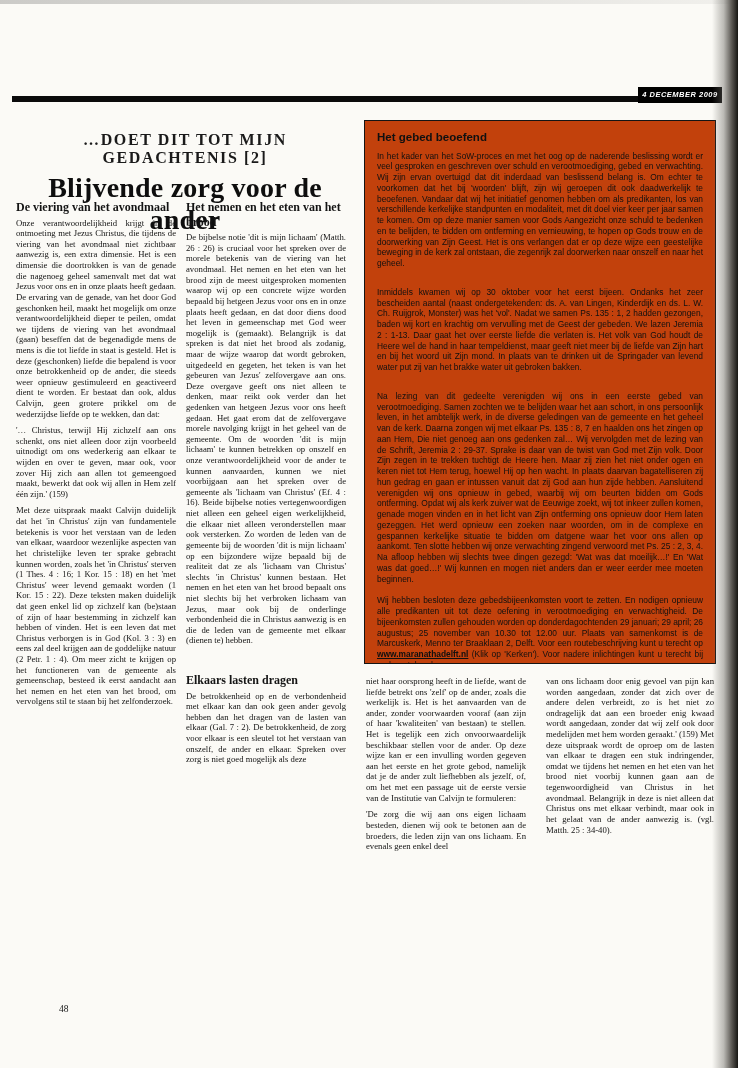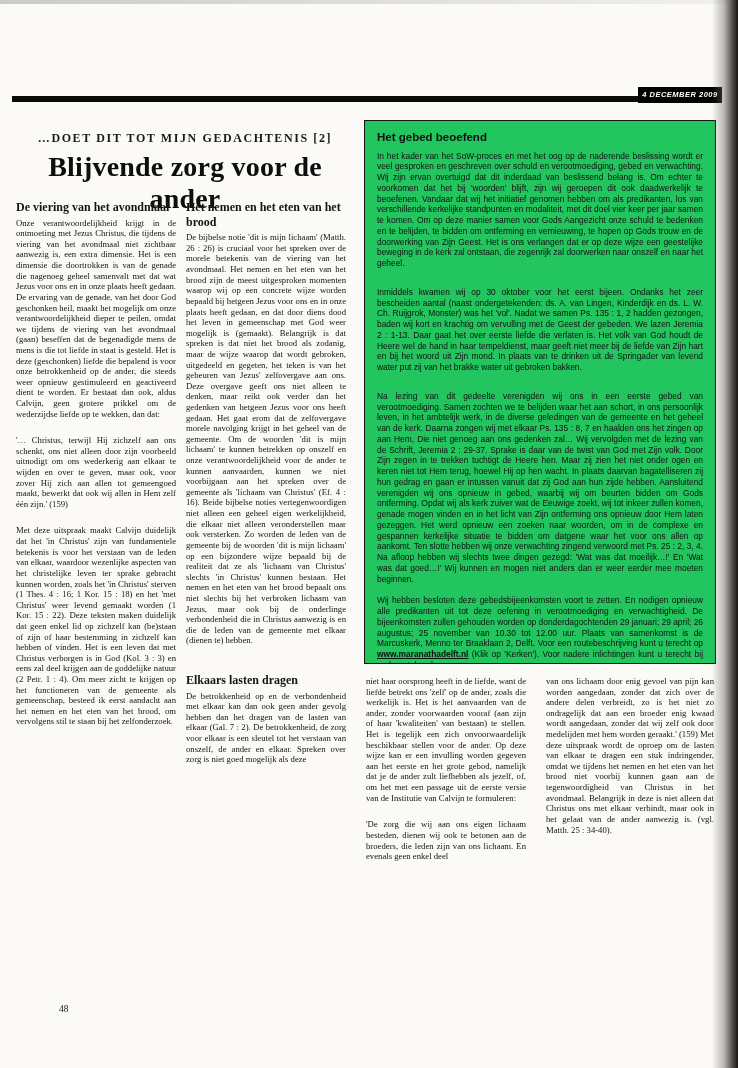--- a/index.html
+++ b/index.html
@@ -10,41 +10,41 @@
   }
   .topbar { position:absolute; left:12px; top:96px; width:704px; height:6px; background:#0b0b0b; }
   .date-badge {
     position:absolute; left:638px; top:87px; width:84px; height:16px;
     background:#000; color:#fff; text-align:center; line-height:16px;
     font-family:"Liberation Sans", sans-serif; font-style:italic; font-weight:bold;
     font-size:7.5px; letter-spacing:0.5px;
   }
   .headline { position:absolute; left:14px; top:131px; width:342px; text-align:center; }
   .kicker {
-    font-weight:bold; font-size:12px; letter-spacing:1.6px; color:#1a1a1a;
+    font-weight:bold; font-size:16px; letter-spacing:1.6px; color:#1a1a1a;
   }
   .title {
     margin:5px 0 0 0; font-weight:bold; font-size:28px; color:#0e0e0e;
     font-family:"Liberation Serif", serif; letter-spacing:0.2px;
   }
   .col {
     position:absolute; font-size:8.7px; line-height:1.22; text-align:justify;
     overflow:hidden;
   }
   .col h2 { font-size:12px; font-weight:bold; margin:0 0 3px 0; text-align:left; }
   .col h2.sub { margin-top:27px; }
   .col p { margin:0; }
-  .col p + p { margin-top:16px; }
+  .col p + p { margin-top:6px; }
   .col1 { left:16px;  top:200px; width:160px; height:808px; }
   .col2 { left:186px; top:200px; width:160px; height:808px; }
   .col3 { left:366px; top:676px; width:160px; height:336px; }
   .col4 { left:546px; top:676px; width:168px; height:336px; }
   .box {
     position:absolute; left:364px; top:120px; width:352px; height:544px;
-    box-sizing:border-box; border:1px solid #151515; background:#22c55e;
+    box-sizing:border-box; border:1px solid #151515; background:#c2410c;
     padding:9px 12px 8px 12px; overflow:hidden;
     font-family:"Liberation Sans", sans-serif; font-size:8.4px; line-height:1.28;
     text-align:justify; color:#101010;
   }
   .box h2 { margin:0 0 6px 0; font-size:11.5px; font-weight:bold; text-align:left; }
   .box p { margin:0; }
   .box p + p { margin-top:18px; }
   .box p.closing { margin-top:11px; }
   .url { text-decoration:underline; font-weight:bold; }
   .sigs {

